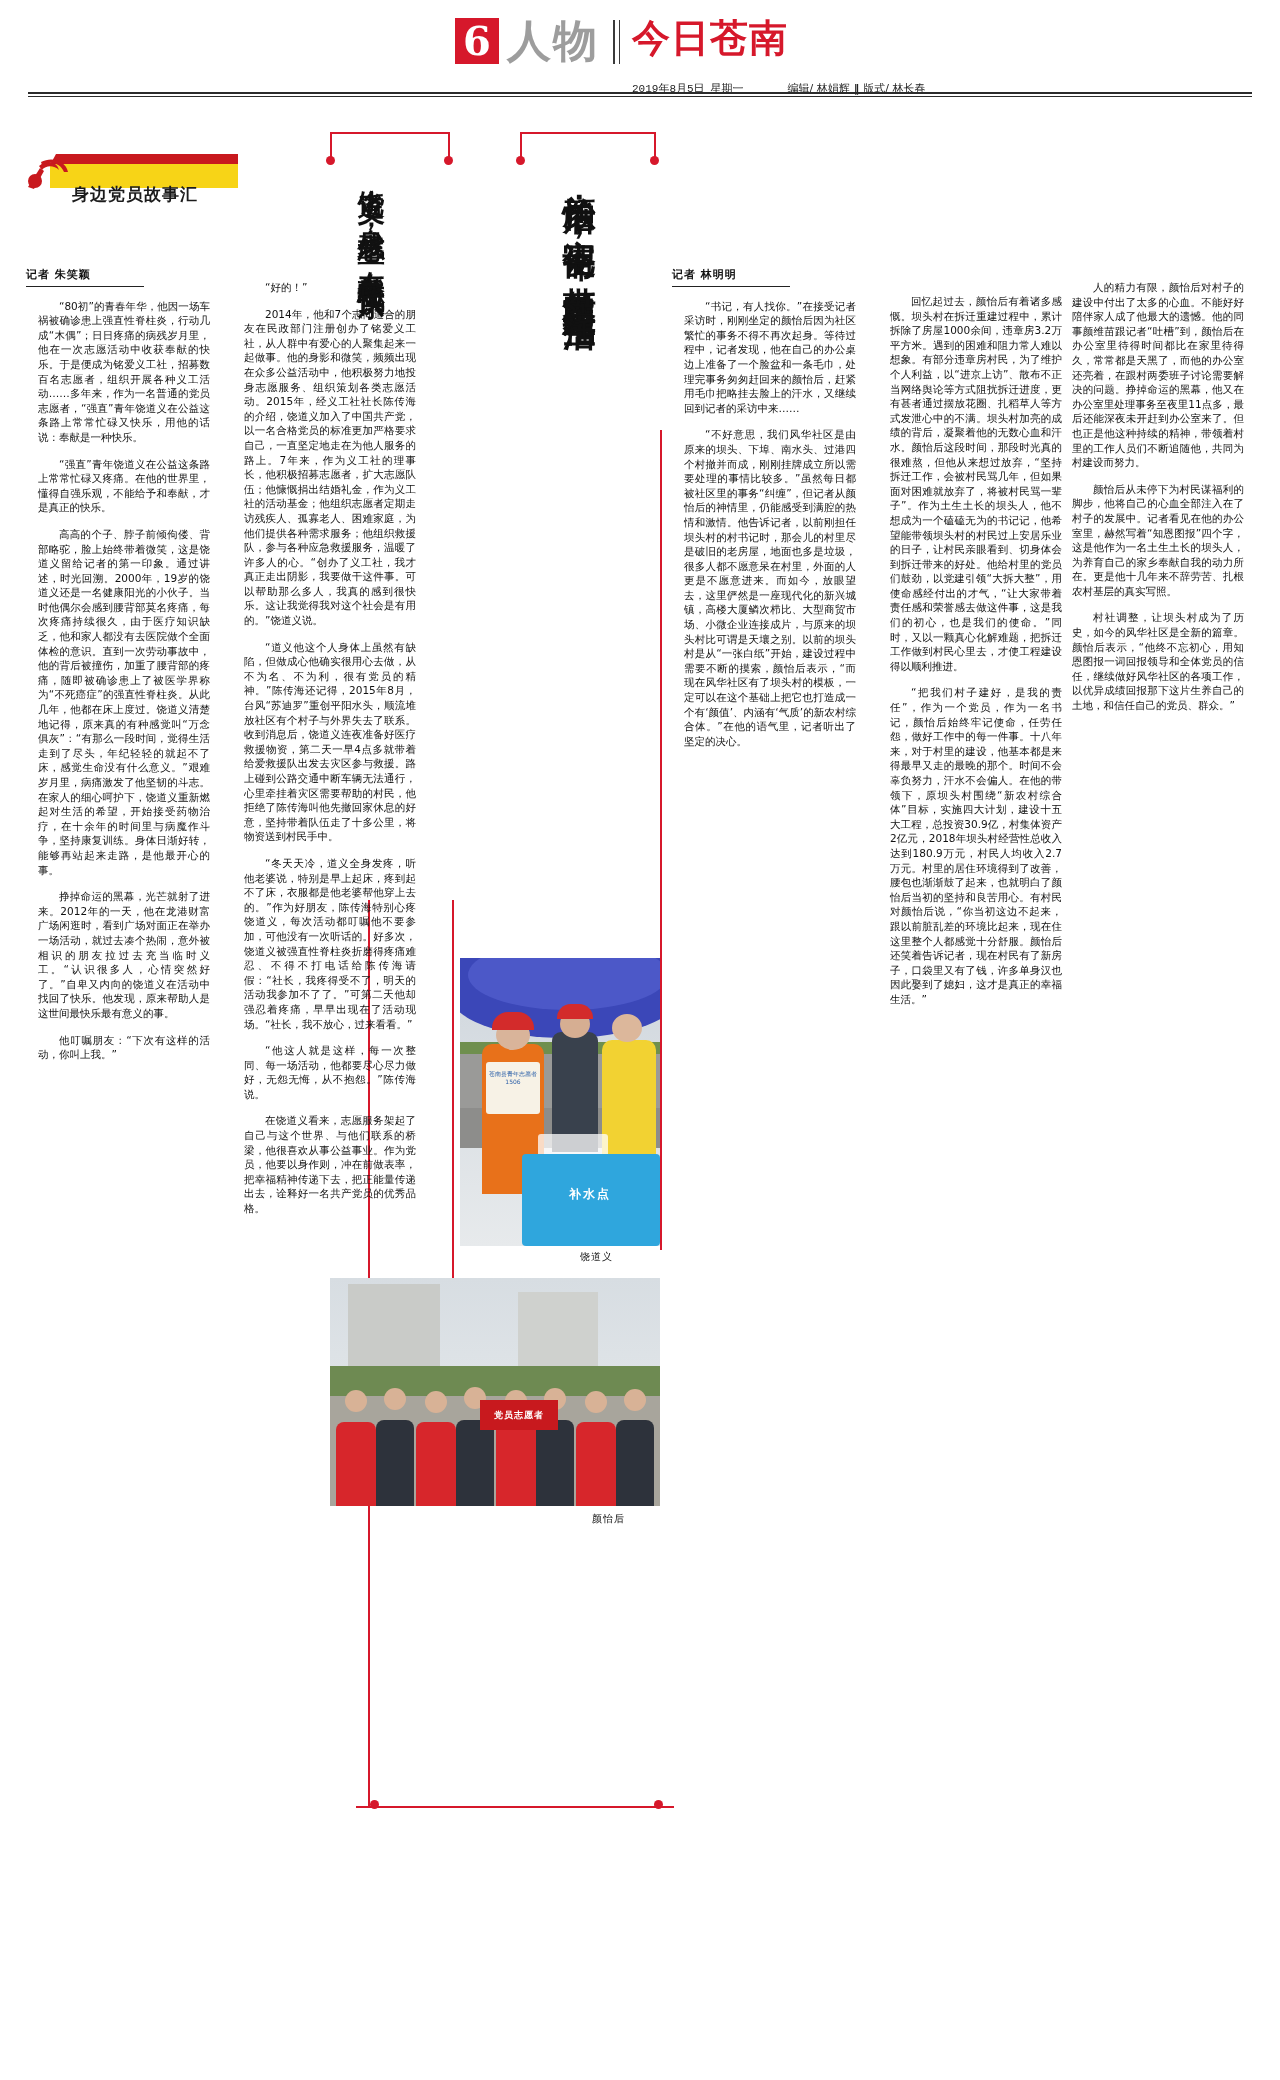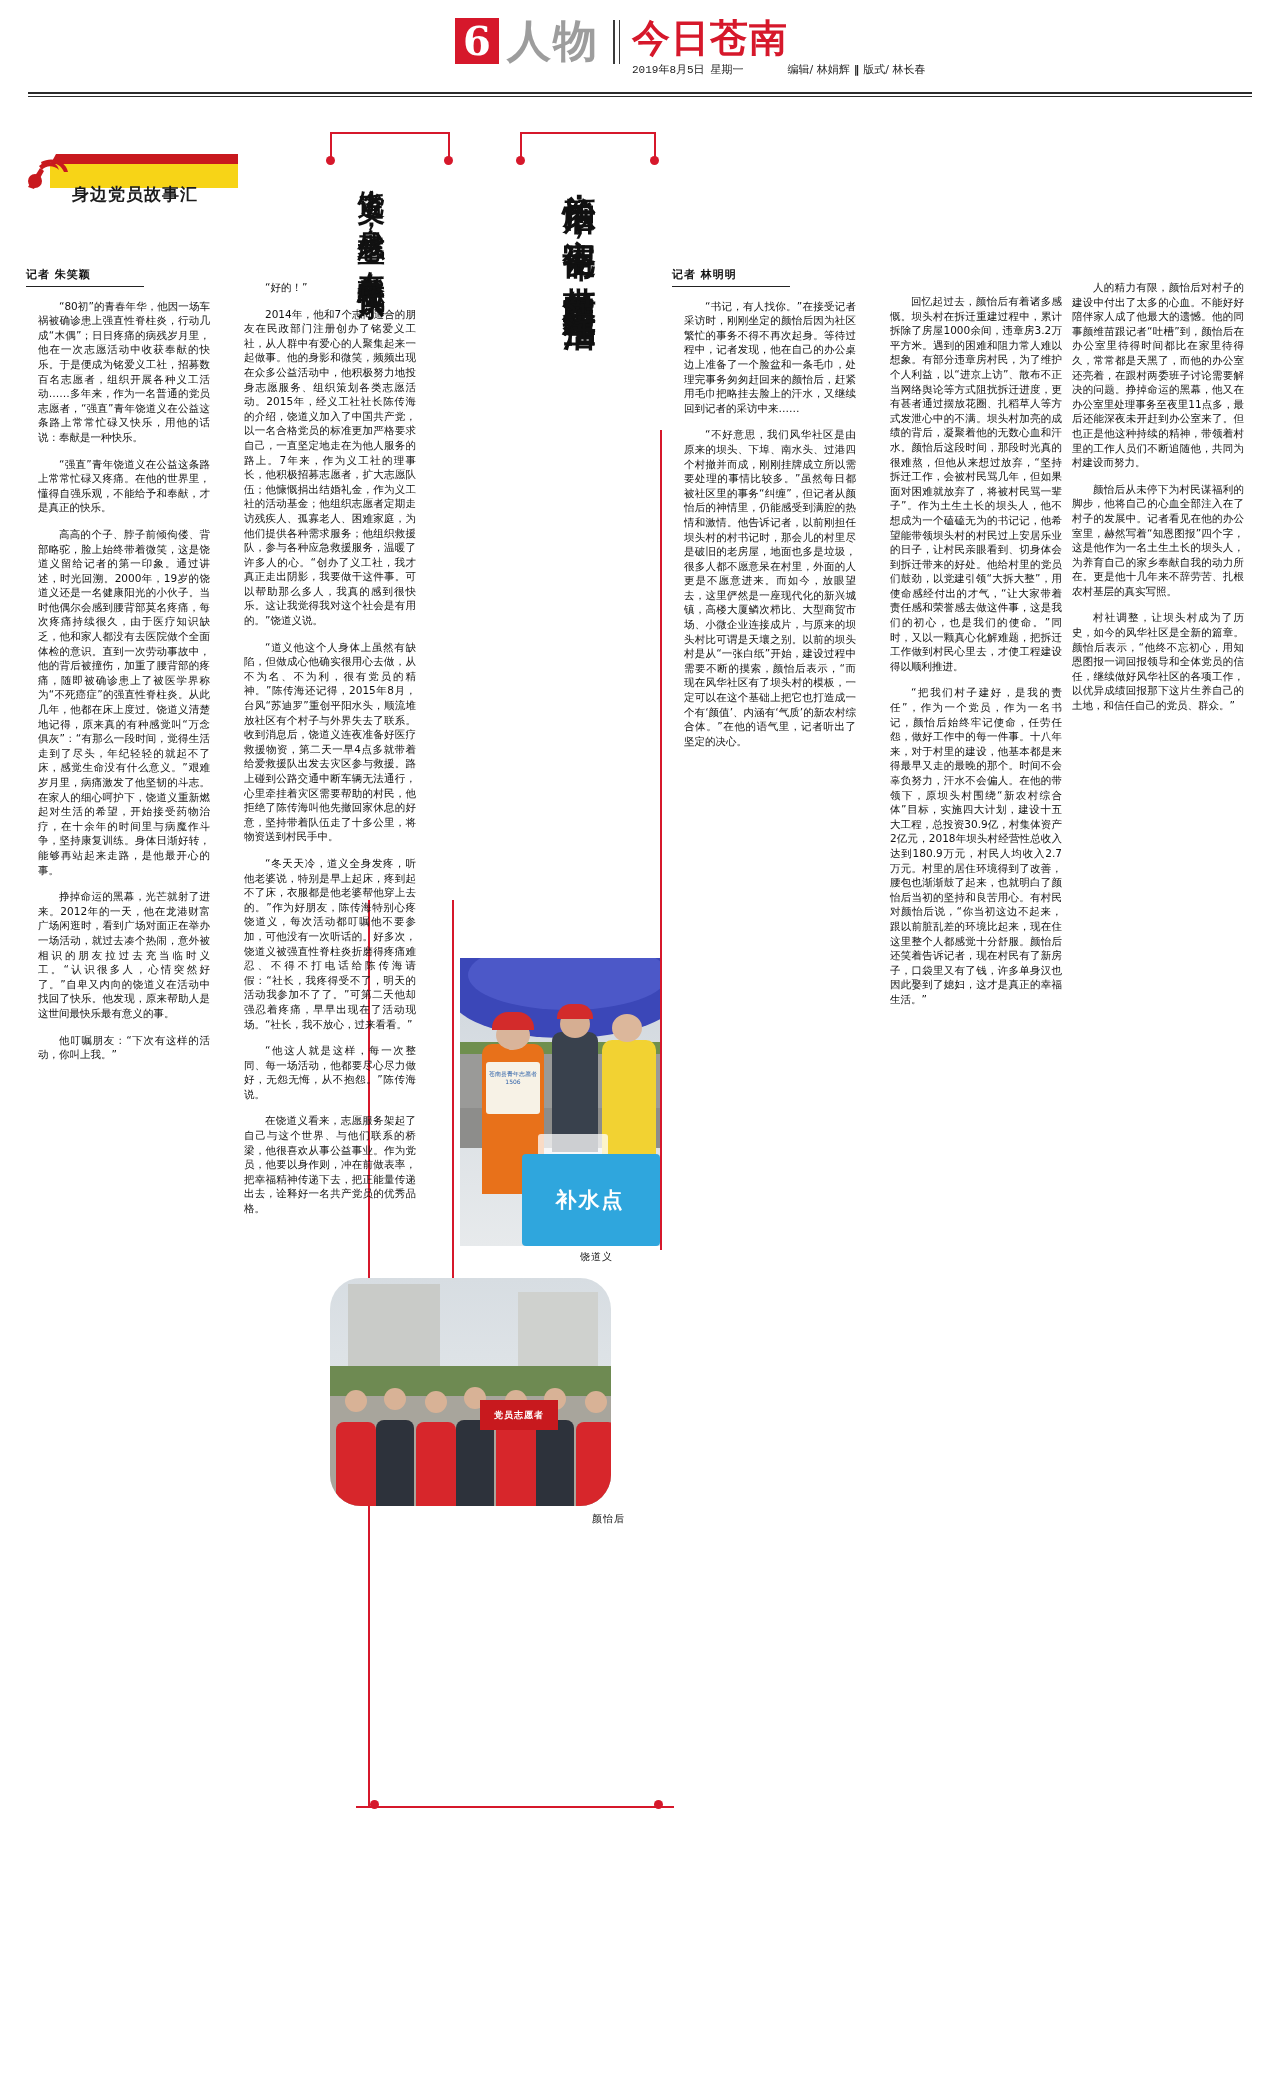--- a/index.html
+++ b/index.html
@@ -34,21 +34,21 @@
   .paper-name{
     color:#d6182b;font-weight:bold;font-size:38px;line-height:40px;
     letter-spacing:1px;
   }
   .mh-meta{
     margin-top:4px;display:flex;align-items:baseline;
     font-size:11px;color:#222;white-space:nowrap;
   }
   .mh-meta .date{font-family:Liberation Mono, monospace;}
   .mh-meta .wd{margin-left:6px;}
-  .mh-meta .ed{margin-left:44px;}
+  .mh-meta .ed{margin-left:44px;margin-top:19px;}
   .mh-meta .sep{margin:0 4px;font-weight:bold;}
   .rule{position:absolute;left:28px;top:92px;width:1224px;height:2px;background:#2b2b2b;}
   .rule2{position:absolute;left:28px;top:96px;width:1224px;height:1px;background:#2b2b2b;}
 
   
   .banner{position:absolute;left:26px;top:152px;width:212px;height:38px;}
   .banner .ribbon{
     position:absolute;left:24px;top:2px;width:188px;height:11px;
     background:#c8191e;
     clip-path:polygon(6px 0,188px 0,188px 11px,0 11px);
@@ -98,41 +98,41 @@
     top:168px;left:356px;font-size:27px;height:640px;
   }
 
   
   .frameline{position:absolute;background:#d6182b;}
   .dot{position:absolute;width:9px;height:9px;border-radius:50%;background:#d6182b;}
 
   
   .photo{position:absolute;overflow:hidden;}
   .ph1{left:460px;top:958px;width:200px;height:288px;}
-  .ph2{left:330px;top:1278px;width:281px;height:228px;border-radius:31px;}
+  .ph2{left:330px;top:1278px;width:330px;height:228px;}
 
   
   .ph1 .sky{position:absolute;inset:0;background:linear-gradient(#cfd6dd,#e7eaec);}
   .ph1 .tent{position:absolute;left:-10px;top:-6px;width:230px;height:86px;background:#3b47b8;border-radius:0 0 60% 60%;}
   .ph1 .tent2{position:absolute;left:8px;top:-18px;width:200px;height:70px;background:#4c58c8;border-radius:50%;}
   .ph1 .road{position:absolute;left:0;top:96px;width:200px;height:80px;background:#9a9a98;}
   .ph1 .road2{position:absolute;left:0;top:150px;width:200px;height:40px;background:#8d8d8b;}
   .ph1 .grass{position:absolute;left:0;top:84px;width:200px;height:14px;background:#6f8f4e;}
   .ph1 .p-orange{position:absolute;left:22px;top:86px;width:62px;height:150px;background:#e8711a;border-radius:10px 10px 0 0;}
   .ph1 .p-yellow{position:absolute;left:142px;top:82px;width:54px;height:130px;background:#f2d232;border-radius:10px 10px 0 0;}
   .ph1 .p-dark{position:absolute;left:92px;top:74px;width:46px;height:120px;background:#39414d;border-radius:9px 9px 0 0;}
   .ph1 .head1{position:absolute;left:36px;top:62px;width:34px;height:30px;border-radius:50%;background:#d9b49a;}
   .ph1 .cap1{position:absolute;left:32px;top:54px;width:42px;height:18px;border-radius:16px 16px 0 0;background:#d32b2b;}
   .ph1 .head2{position:absolute;left:100px;top:52px;width:30px;height:28px;border-radius:50%;background:#d6ae92;}
   .ph1 .cap2{position:absolute;left:97px;top:46px;width:36px;height:15px;border-radius:14px 14px 0 0;background:#d32b2b;}
   .ph1 .head3{position:absolute;left:152px;top:56px;width:30px;height:28px;border-radius:50%;background:#dcb79b;}
   .ph1 .table{position:absolute;left:62px;top:196px;width:138px;height:92px;background:#2fa6dd;border-radius:4px;}
   .ph1 .tablelabel{
     position:absolute;left:70px;top:228px;width:120px;text-align:center;
-    font-size:21px;font-weight:bold;color:#fff;letter-spacing:2px;
+    font-size:12px;font-weight:bold;color:#fff;letter-spacing:2px;
   }
   .ph1 .cups{position:absolute;left:78px;top:176px;width:70px;height:26px;background:rgba(255,255,255,.75);border-radius:3px;}
   .ph1 .vest{position:absolute;left:26px;top:104px;width:54px;height:52px;background:#f7f2e6;border-radius:3px;}
   .ph1 .vesttxt{position:absolute;left:28px;top:112px;width:50px;text-align:center;font-size:6px;color:#2a5fa8;line-height:8px;}
 
   
   .ph2 .sky{position:absolute;inset:0;background:linear-gradient(#d7dde2,#e9ecee);}
   .ph2 .bldg{position:absolute;left:18px;top:6px;width:92px;height:96px;background:#c9cbc8;}
   .ph2 .bldg2{position:absolute;left:188px;top:14px;width:80px;height:84px;background:#cfd1ce;}
   .ph2 .trees{position:absolute;left:0;top:88px;width:330px;height:34px;background:#6e8a52;}

